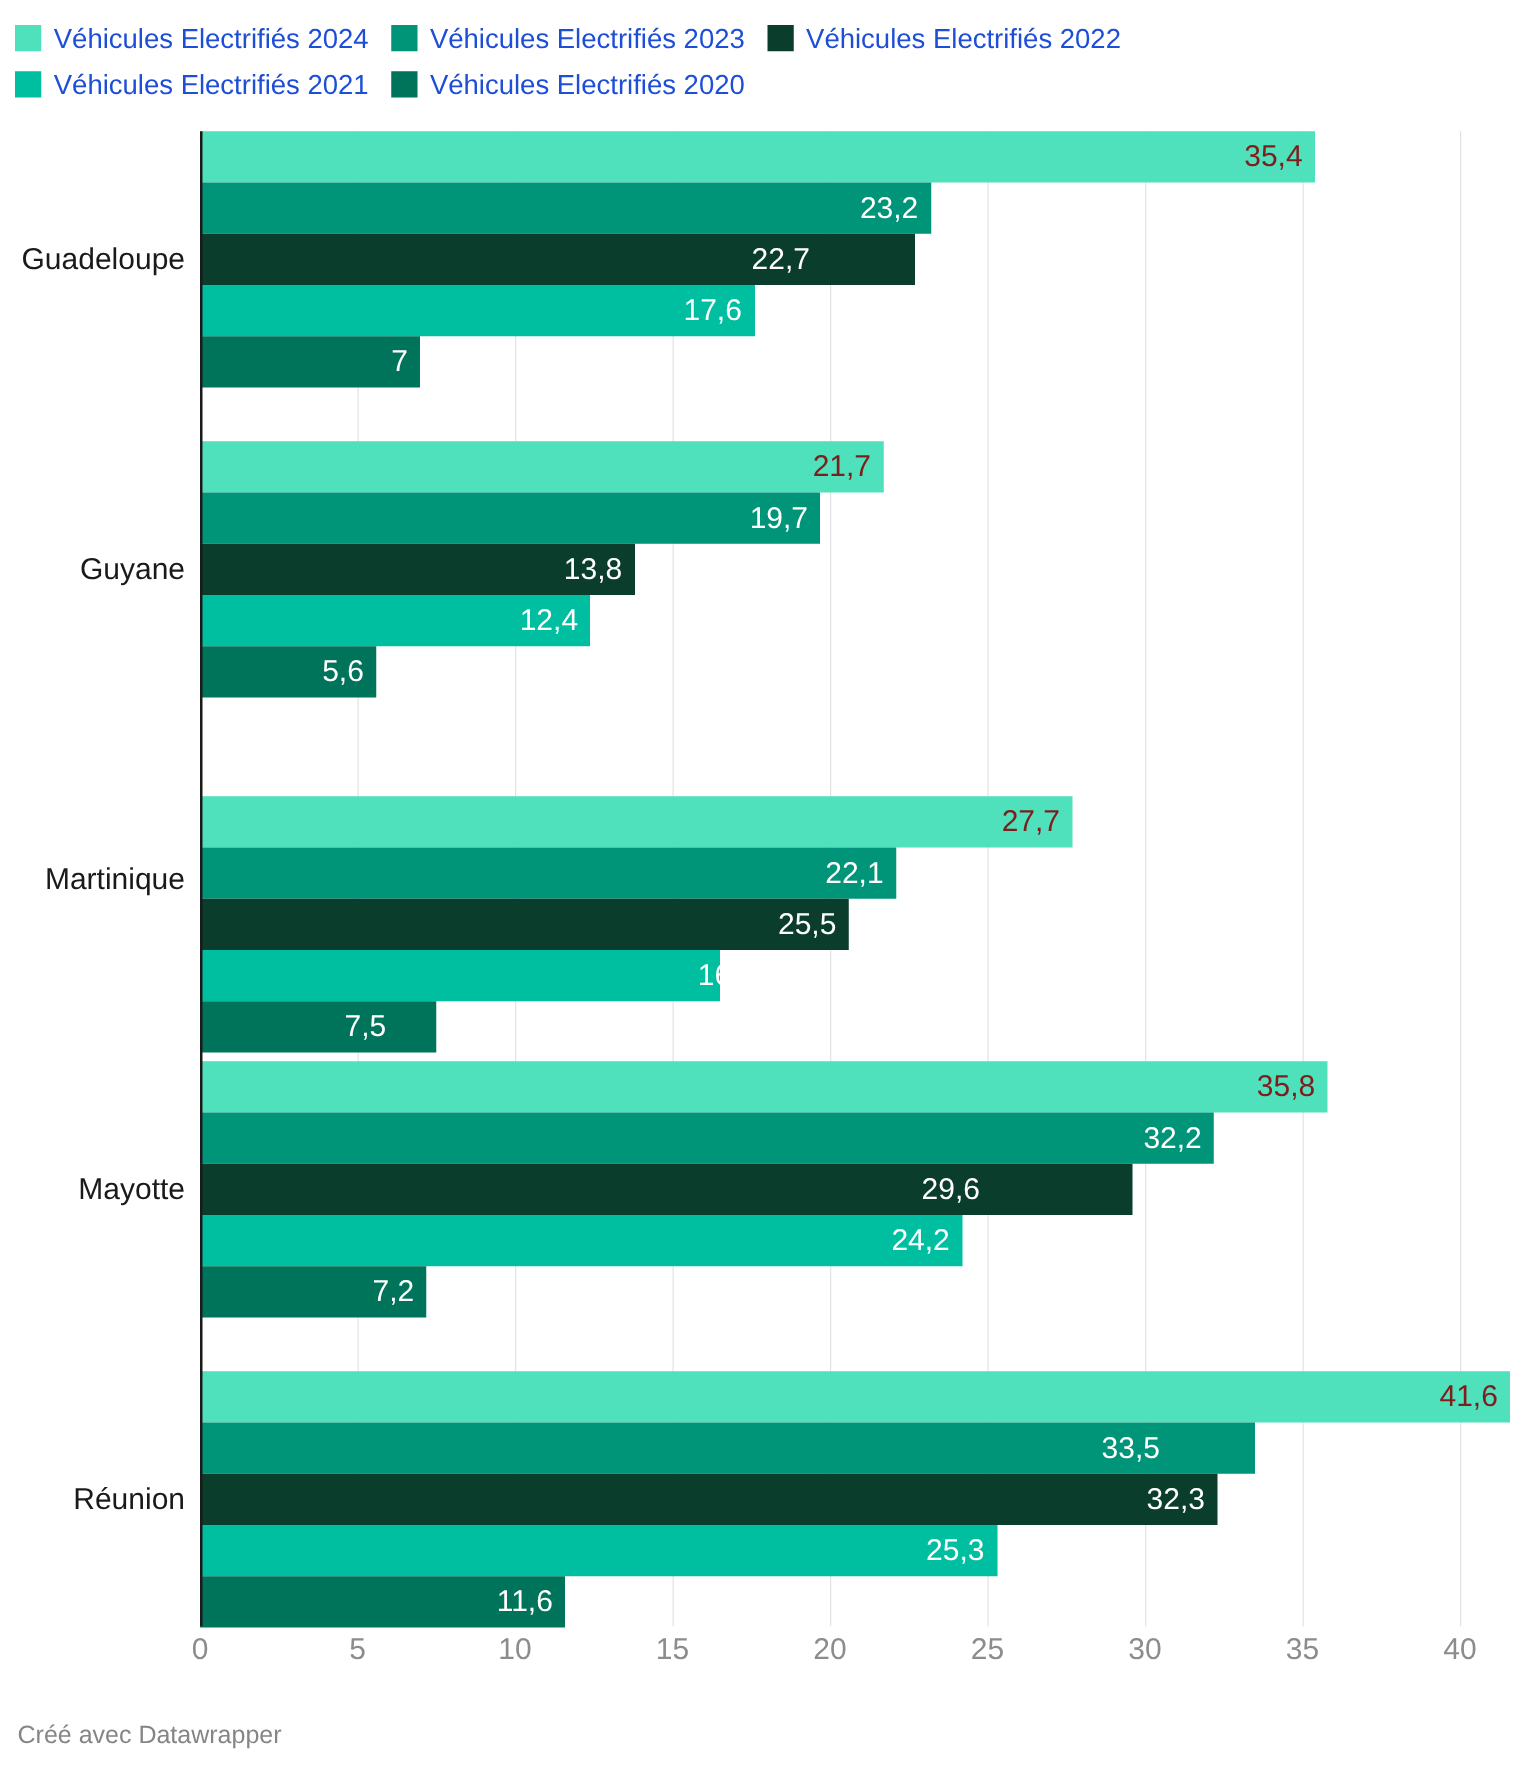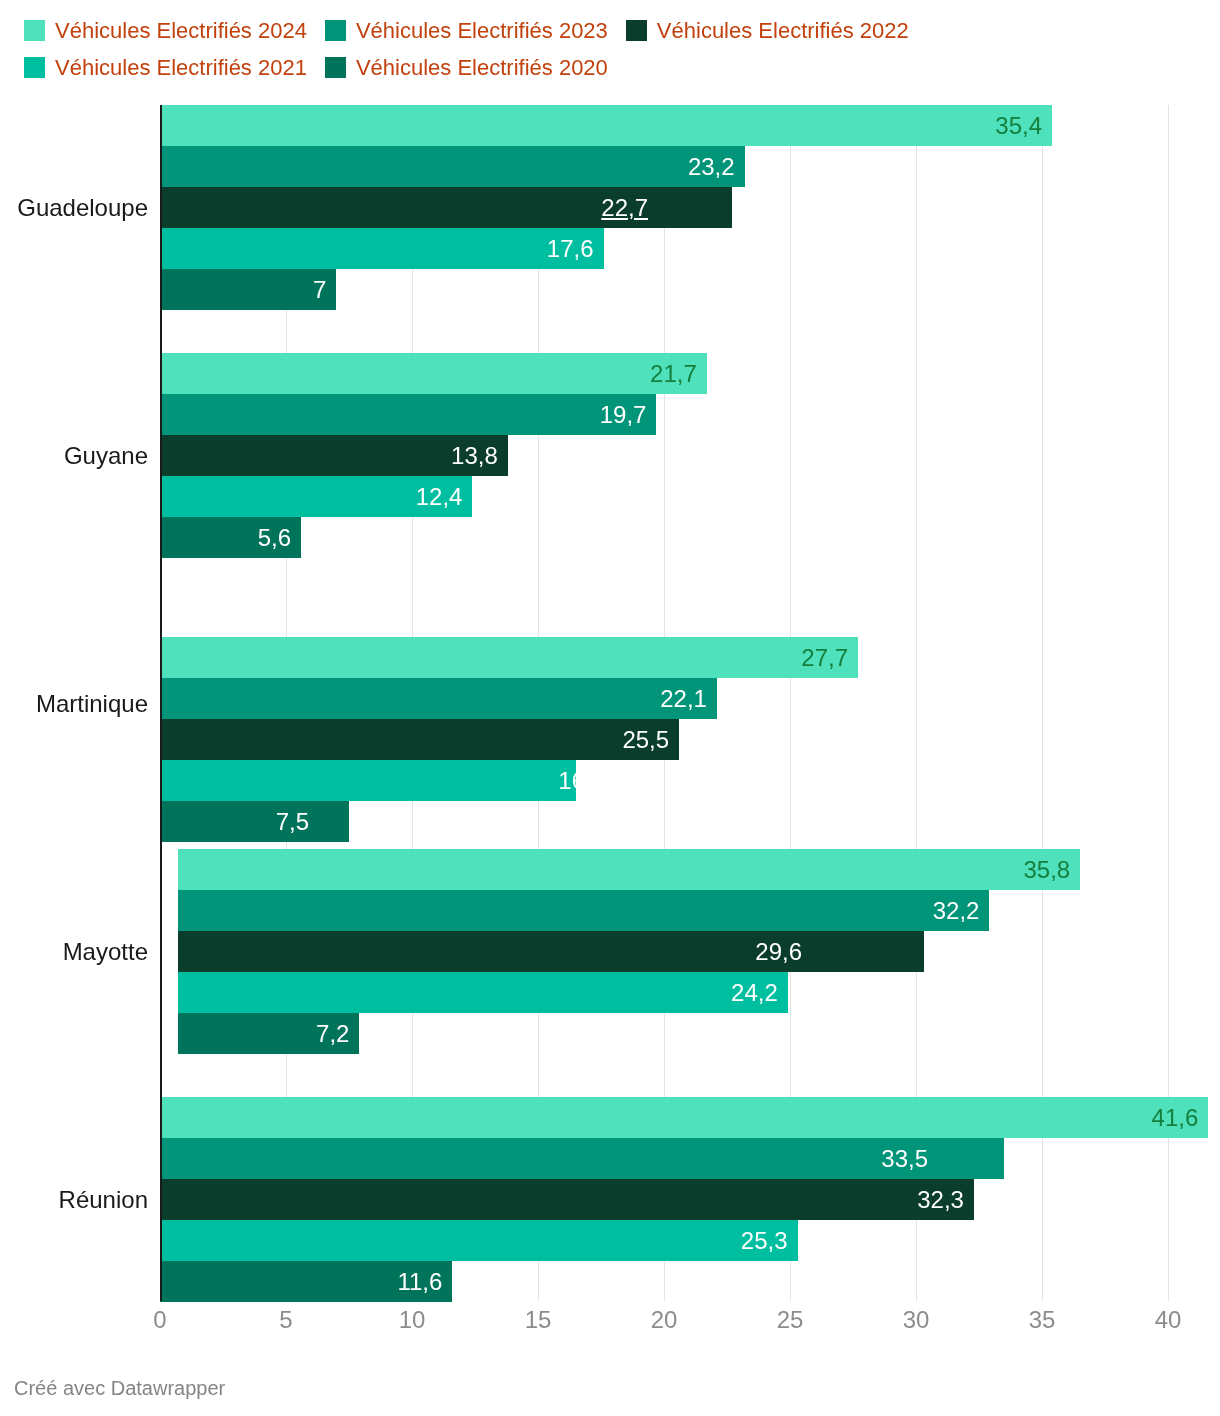--- a/index.html
+++ b/index.html
@@ -11,24 +11,24 @@
     width: 1220px;
     height: 1416px;
     font-family: "Liberation Sans", sans-serif;
     color: #1a1a1a;
     position: relative;
     overflow: hidden;
   }
 
   
   .legend {
-    padding: 12px 8px 0 24px;
+    padding: 12px 8px 0 12px;
     font-size: 22px;
     line-height: 36px;
-    color: #c2410c;
+    color: #1d4ed8;
     width: 1200px;
   }
   .legend-item {
     display: inline-block;
     white-space: nowrap;
     margin-right: 18px;
     vertical-align: middle;
   }
   .legend-swatch {
     display: inline-block;
@@ -95,21 +95,21 @@
     top: 0;
     height: 41px;
     line-height: 41px;
     font-size: 24px;
     color: #ffffff;
     text-align: right;
     padding-right: 10px;
     z-index: 4;
     white-space: nowrap;
   }
-  .bar-value.dark { color: #15803d; }
+  .bar-value.dark { color: #7f1d1d; }
 
   
   .cat-label {
     position: absolute;
     right: 1072px;        
     text-align: right;
     font-size: 24px;
     color: #1a1a1a;
     white-space: nowrap;
     line-height: 28px;
@@ -163,21 +163,21 @@
         <div class="bar-row">
           <div class="bar" style="width: 892.08px; background: rgb(79, 224, 188);"></div>
           <div class="bar-value dark" style="left: 0px; width: 892.08px;">35,4</div>
         </div>
         <div class="bar-row">
           <div class="bar" style="width: 584.64px; background: rgb(0, 148, 120);"></div>
           <div class="bar-value" style="left: 0px; width: 584.64px;">23,2</div>
         </div>
         <div class="bar-row">
           <div class="bar" style="width: 572.04px; background: rgb(10, 61, 44);"></div>
-          <div class="bar-value" style="left: 0px; width: 498px; text-decoration: underline;">22,7</div>
+          <div class="bar-value" style="left: 0px; width: 498px;">22,7</div>
         </div>
         <div class="bar-row">
           <div class="bar" style="width: 443.52px; background: rgb(0, 191, 160);"></div>
           <div class="bar-value" style="left: 0px; width: 443.52px;">17,6</div>
         </div>
         <div class="bar-row">
           <div class="bar" style="width: 176.4px; background: rgb(0, 116, 91);"></div>
           <div class="bar-value" style="left: 0px; width: 176.4px;">7</div>
         </div>
       </div>
@@ -218,21 +218,21 @@
         </div>
         <div class="bar-row">
           <div class="bar" style="width: 415.8px; background: rgb(0, 191, 160);"></div>
           <div class="bar-value" style="left: 0px; width: 455px;">16,5</div>
         </div>
         <div class="bar-row">
           <div class="bar" style="width: 189px; background: rgb(0, 116, 91);"></div>
           <div class="bar-value" style="left: 0px; width: 159px;">7,5</div>
         </div>
       </div>
-      <div class="group" style="top: 744px; height: 205px; padding-left: 18px;">
+      <div class="group" style="top: 744px; height: 205px;">
         <div class="bar-row">
           <div class="bar" style="width: 902.16px; background: rgb(79, 224, 188);"></div>
           <div class="bar-value dark" style="left: 0px; width: 902.16px;">35,8</div>
         </div>
         <div class="bar-row">
           <div class="bar" style="width: 811.44px; background: rgb(0, 148, 120);"></div>
           <div class="bar-value" style="left: 0px; width: 811.44px;">32,2</div>
         </div>
         <div class="bar-row">
           <div class="bar" style="width: 745.92px; background: rgb(10, 61, 44);"></div>

